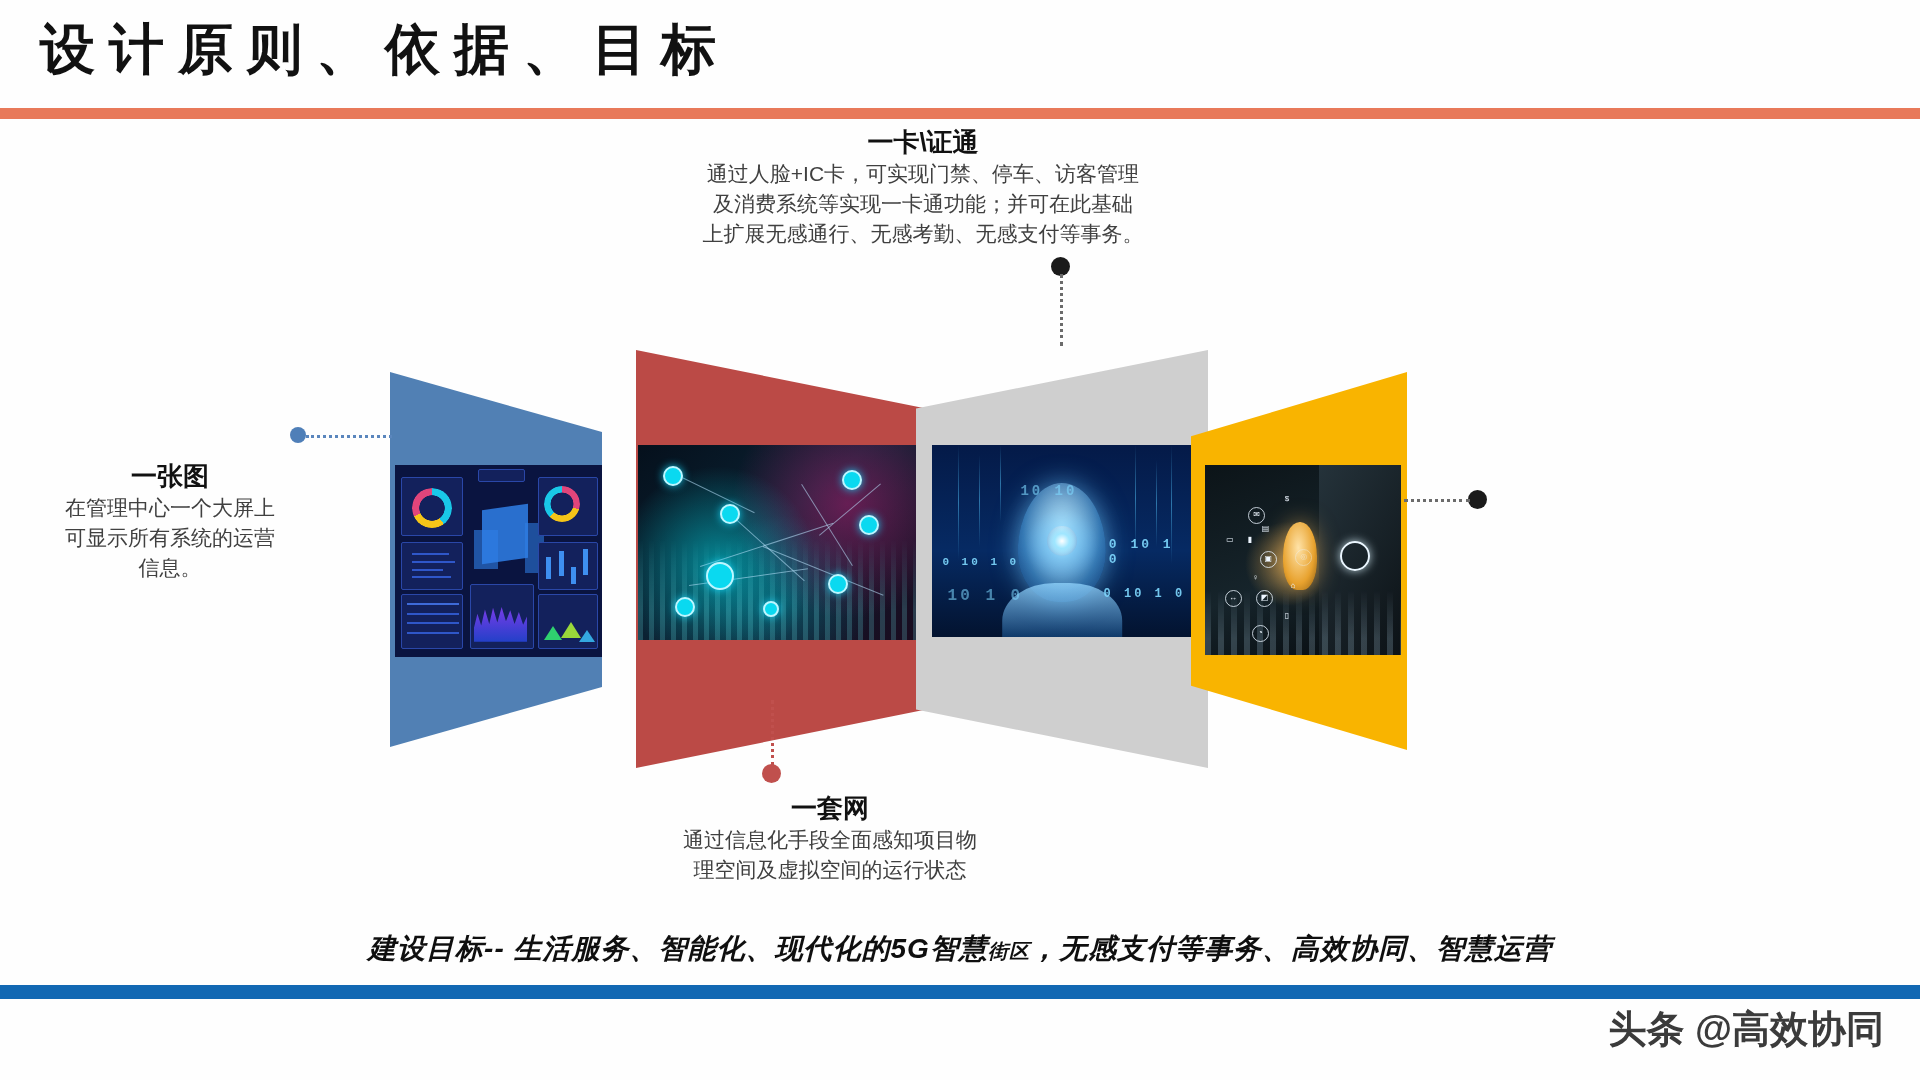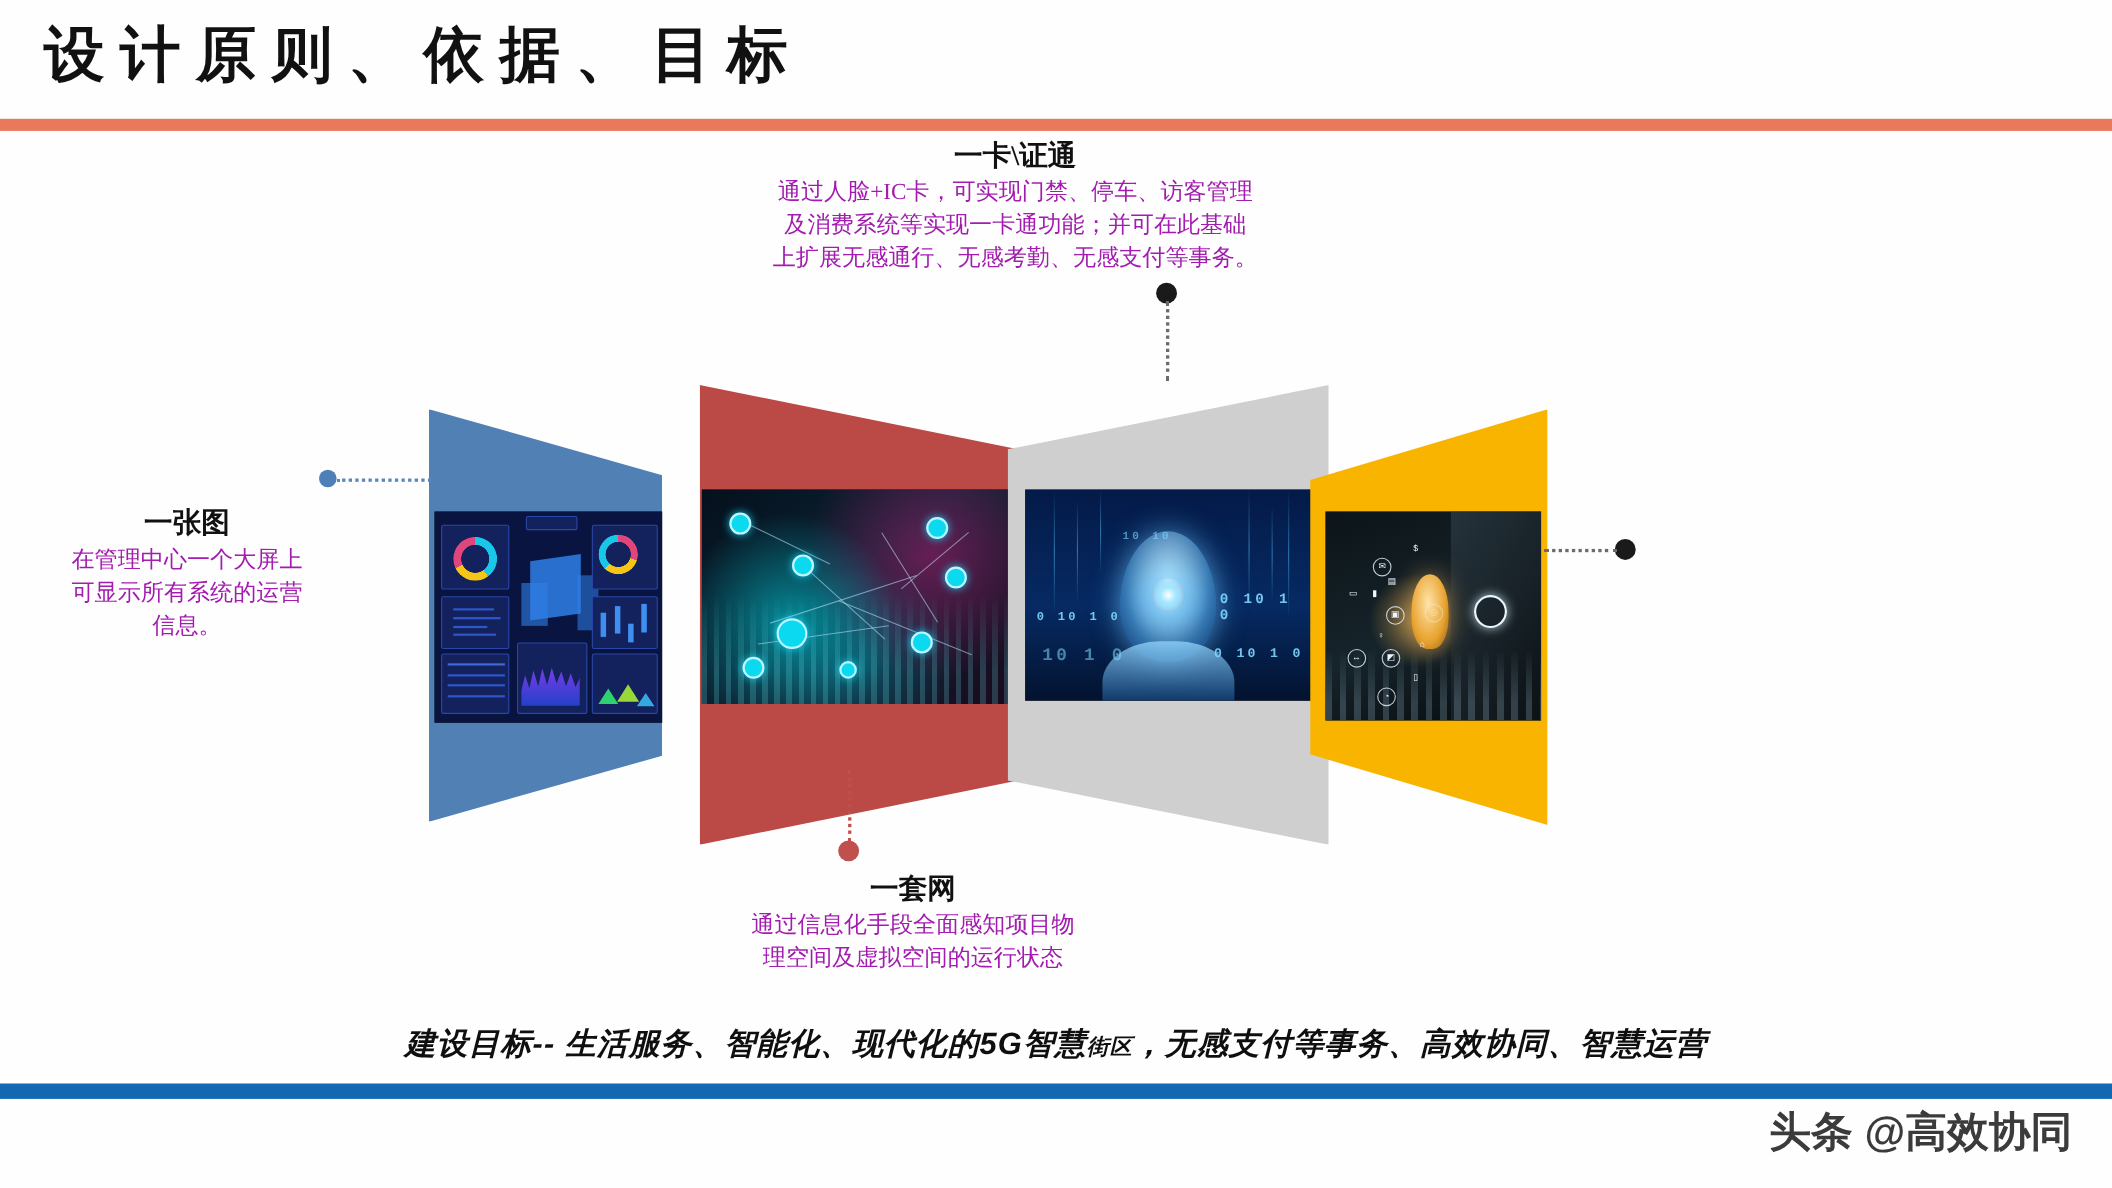--- a/index.html
+++ b/index.html
@@ -181,26 +181,26 @@
     color:#eef6ff; font-size:8px; line-height:13px; text-align:center;
   }
   .art-hand .citybase {
     position:absolute; left:0; bottom:0; width:100%; height:34%;
     background: repeating-linear-gradient(90deg, rgba(180,215,235,.22) 0 6px, transparent 6px 13px);
     -webkit-mask: linear-gradient(0deg,#000 25%,transparent 100%);
             mask: linear-gradient(0deg,#000 25%,transparent 100%);
   }
 
   
-  .callout { position: absolute; font-family: Liberation Serif, serif; }
+  .callout { position: absolute; }
   .callout .c-title {
     font-size: 26px; font-weight: 700; color: #111; line-height: 1.25;
   }
   .callout .c-body {
-    font-size: 21px; color: #a21caf; line-height: 1.45; white-space: pre-line;
+    font-size: 21px; color: #404040; line-height: 1.45; white-space: pre-line;
   }
 
   #callout-top { left: 658px; top: 126px; width: 530px; text-align: center; }
   #callout-left { left: 20px; top: 460px; width: 300px; text-align: center; }
   #callout-right { left: 1490px; top: 472px; width: 400px; text-align: center; }
   #callout-bottom { left: 560px; top: 792px; width: 540px; text-align: center; }
 
   
   .dot { position:absolute; border-radius:50%; }
   .dot-black { background:#1a1a1a; }
@@ -317,21 +317,21 @@
           <div class="rain" style="left:78%;top:0;height:55%"></div>
           <div class="rain" style="left:86%;top:8%;height:45%"></div>
           <div class="rain" style="left:92%;top:0;height:62%"></div>
           <div class="head"></div>
           <div class="neck"></div>
           <div class="flare"></div>
           <div class="bin" style="left:4%;top:58%;font-size:11px">0 10 1 0</div>
           <div class="bin" style="left:68%;top:48%;font-size:13px">0 10 1 0</div>
           <div class="bin" style="left:66%;top:74%;font-size:12px">0 10 1 0</div>
           <div class="bin" style="left:6%;top:74%;font-size:16px;opacity:.55">10 1 0</div>
-          <div class="bin" style="left:34%;top:20%;font-size:10px;opacity:.6">10 10</div>
+          <div class="bin" style="left:34%;top:20%;font-size:14px;opacity:.6">10 10</div>
         </div>
       </div>
     </div>
 
     <div class="panel" id="panel-yellow">
       <div class="shape"></div>
       <div class="photo">
         <div class="art art-hand">
           <div class="suit"></div>
           <div class="citybase"></div>

